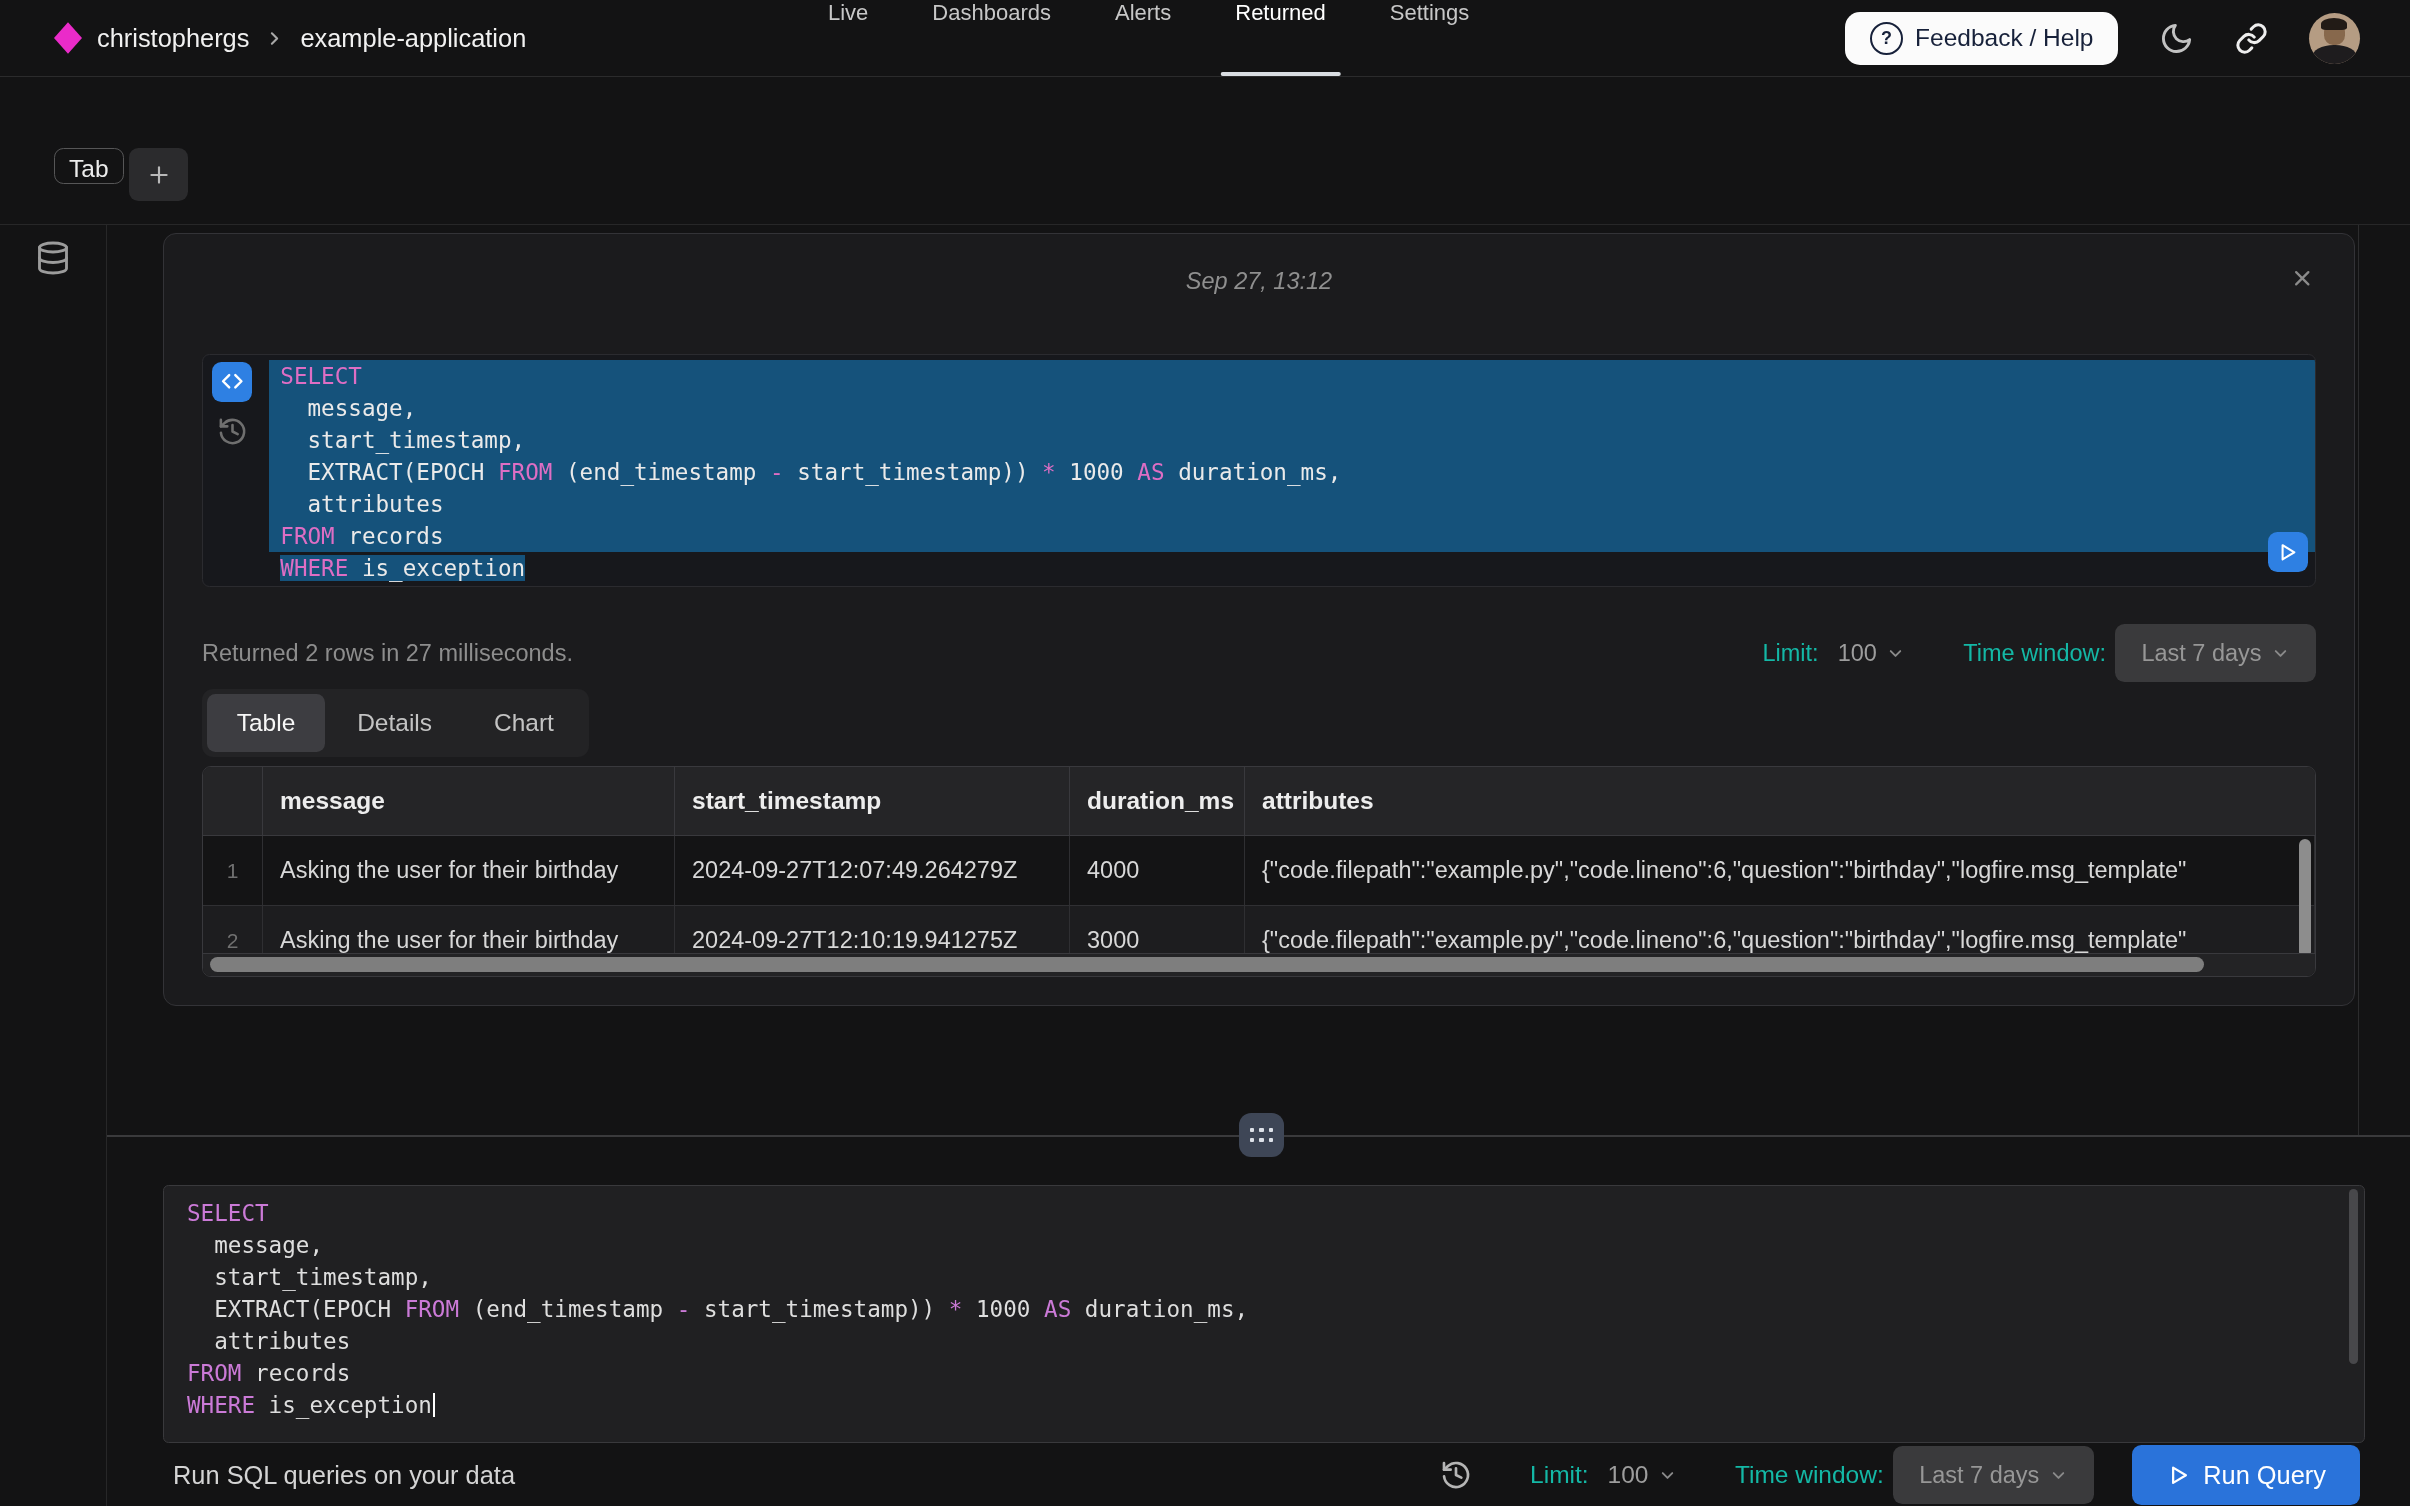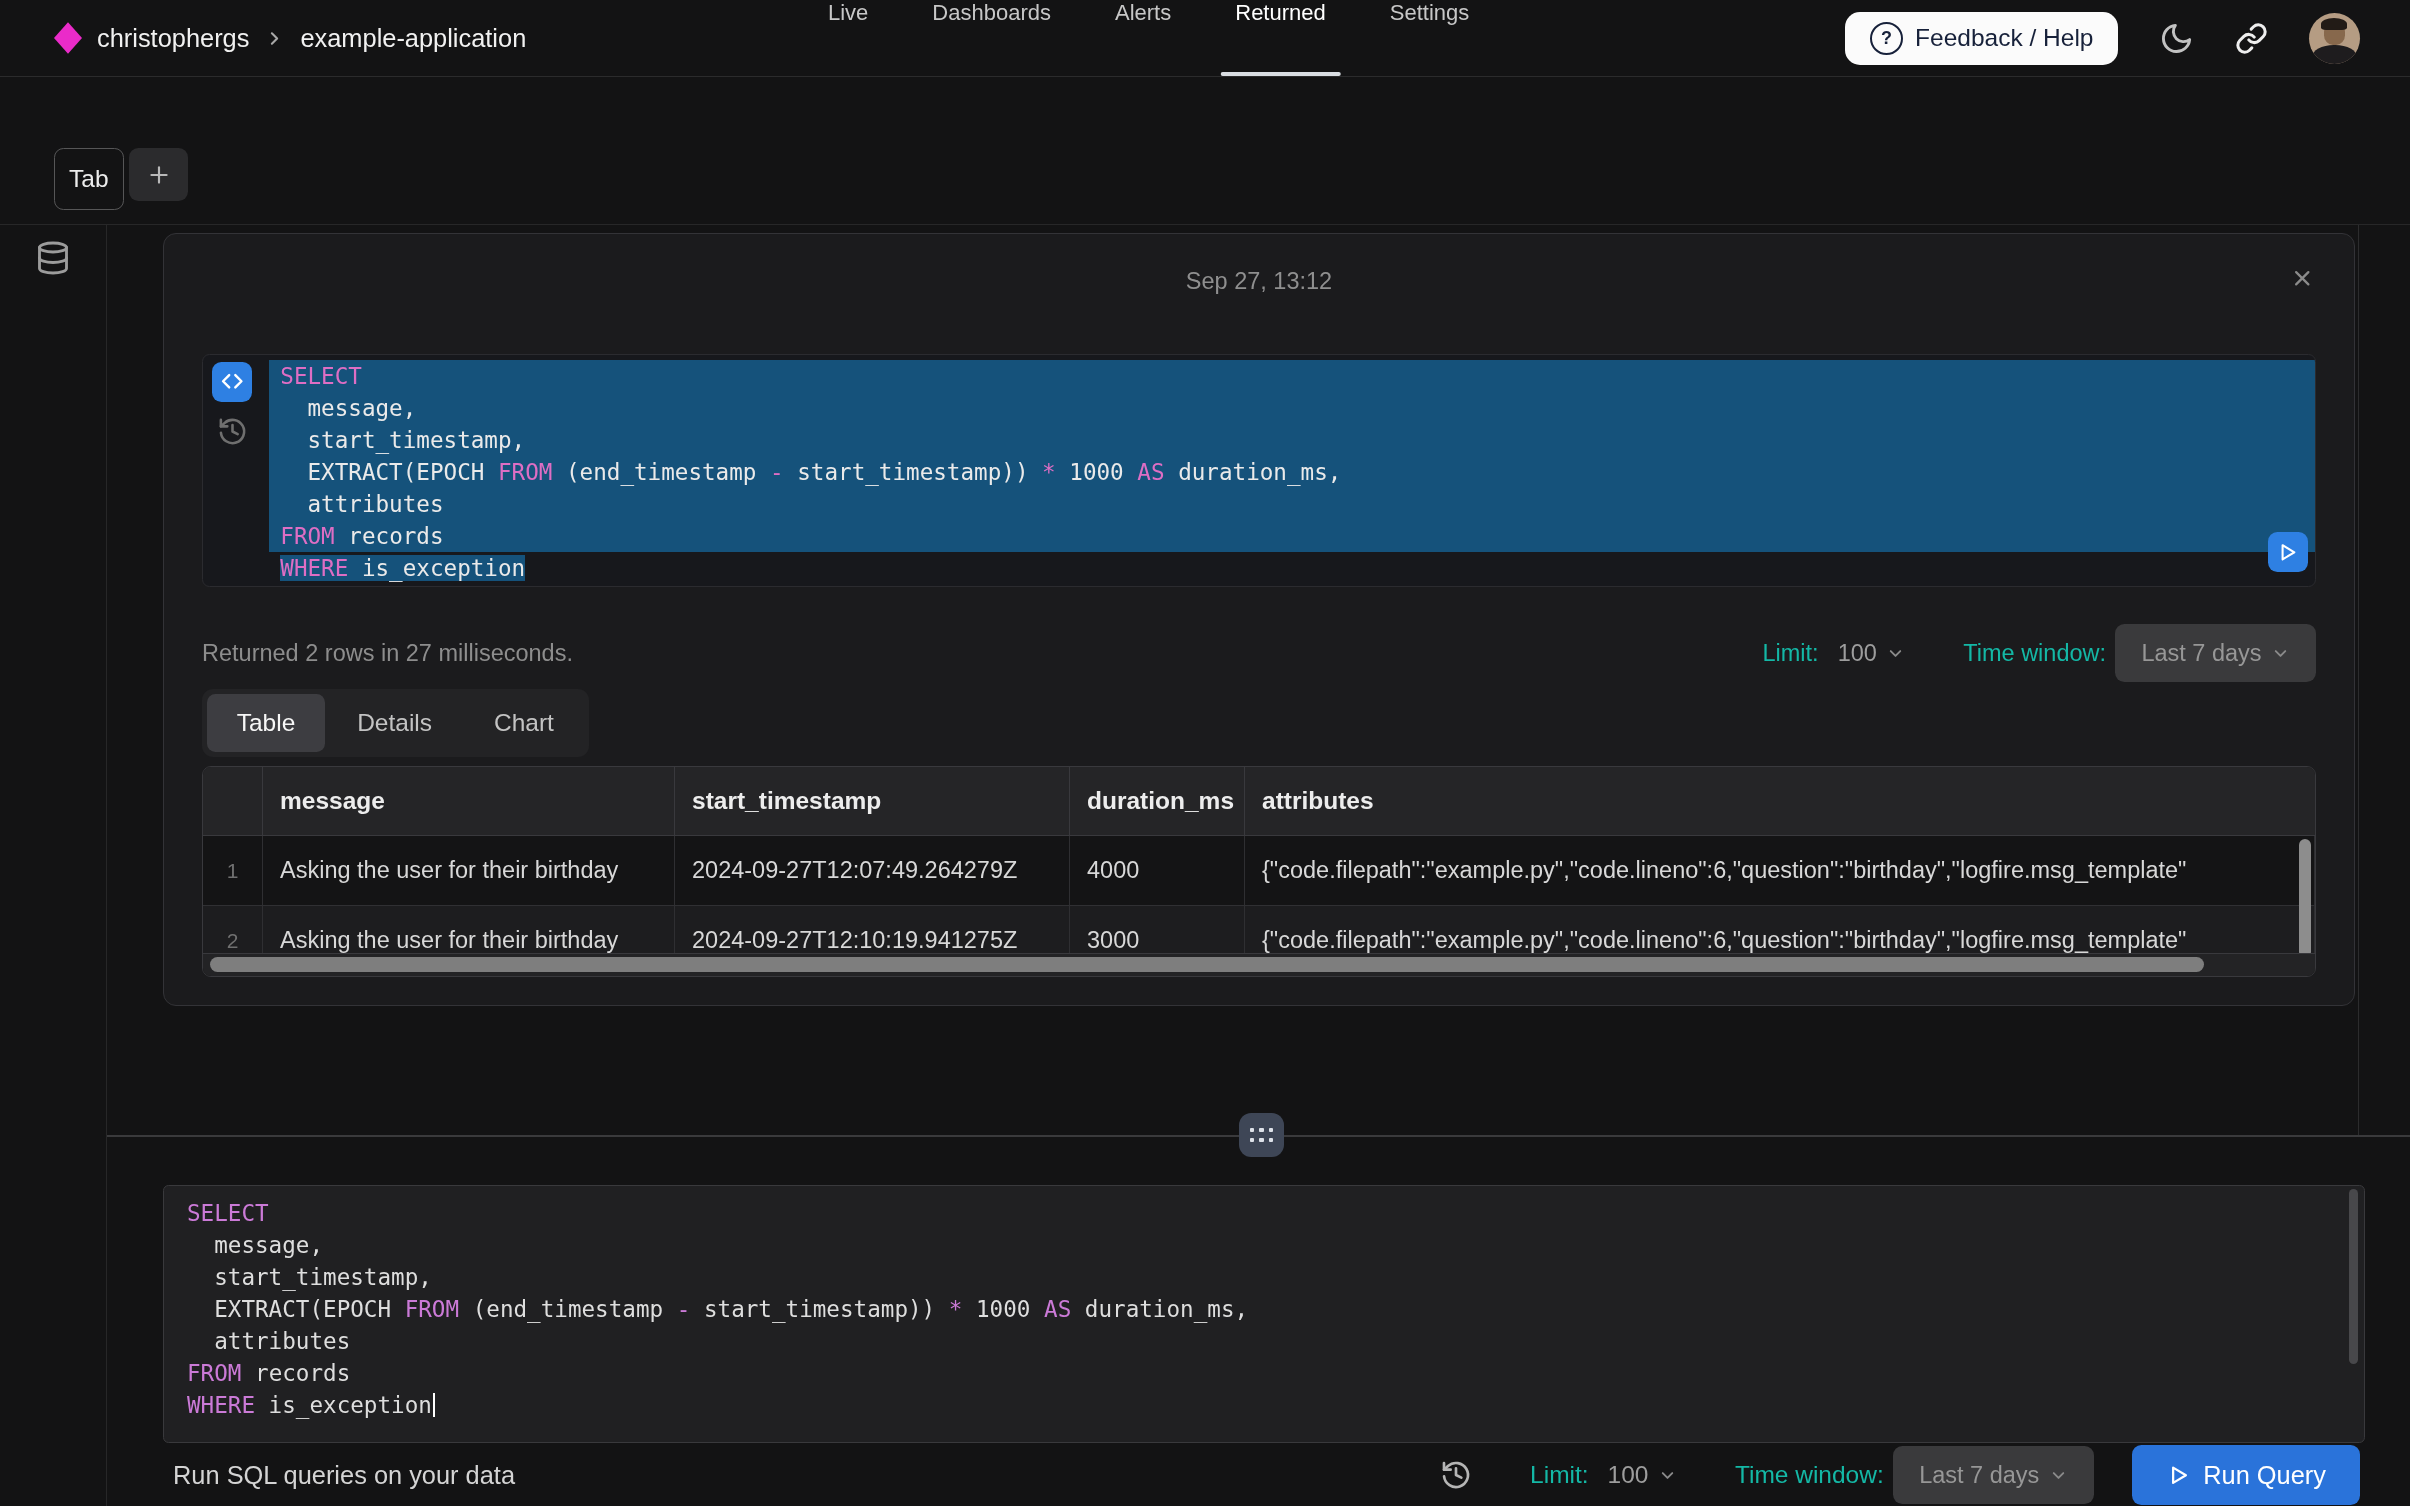--- a/index.html
+++ b/index.html
@@ -21,36 +21,36 @@
   .feedback-pill{height:53px;padding:0 24.5px;background:#fbfbfb;border-radius:15px;display:flex;
             align-items:center;gap:12.2px;color:#17213a;font-size:24.5px;font-weight:500;cursor:pointer;}
   .help-circle{width:29px;height:29px;border:2.3px solid #17213a;border-radius:50%;display:flex;
             align-items:center;justify-content:center;font-size:18px;font-weight:700;color:#17213a;}
   .avatar{width:51px;height:51px;border-radius:50%;background:#b59c83;position:relative;overflow:hidden;cursor:pointer;}
   .avatar .head{position:absolute;top:8.5px;left:15px;width:21px;height:23.5px;background:#87684c;border-radius:46% 46% 42% 42%;}
   .avatar .head:before{content:"";position:absolute;top:-2.8px;left:-2.8px;width:26px;height:12.2px;background:#221b16;border-radius:50% 50% 20% 20%;}
   .avatar .body{position:absolute;bottom:-6.6px;left:2.8px;right:2.8px;height:25.4px;background:#1e1c1e;border-radius:48% 48% 0 0;}
 
   
-  .tab-chip{position:absolute;left:54px;top:148px;height:62px;padding:0 14px;border:1.4px solid #565657;
-            border-radius:9.4px;display:flex;align-items:center;font-size:24.5px;color:#ececec;
+  .tab-chip{position:absolute;left:54px;top:148px;height:36px;padding:0 14px;border:1.4px solid #565657;
+            border-radius:9.4px;display:flex;align-items:flex-end;font-size:24.5px;color:#ececec;
             box-sizing:border-box;cursor:pointer;background:transparent;}
   .add-chip{position:absolute;left:129px;top:148px;width:59px;height:53px;background:#2b2b2d;border-radius:9.4px;
             display:flex;align-items:center;justify-content:center;cursor:pointer;}
 
   
   .hline-top{position:absolute;left:0;right:0;top:224px;height:0.9px;background:#272728;}
   .vline-sidebar{position:absolute;left:106px;top:225px;bottom:0;width:0.9px;background:#272728;}
   .vline-right{position:absolute;left:2358px;top:225px;height:910px;width:0.9px;background:#2c2c2d;}
   .sidebar-db{position:absolute;left:35px;top:239px;cursor:pointer;}
 
   
   .card{position:absolute;left:163px;top:233px;width:2192px;height:773px;background:#1b1b1d;
         border:0.9px solid #333337;border-radius:13px;box-sizing:border-box;}
-  .card-time{position:absolute;top:34px;left:0;right:0;text-align:center;font-size:23.5px;color:#8f8f8f;}
+  .card-time{position:absolute;top:34px;left:0;right:0;text-align:center;font-size:23.5px;color:#8f8f8f;font-style:italic;}
   .card-close{position:absolute;top:30px;right:38px;cursor:pointer;padding:1.9px;}
 
   .codeblock{position:absolute;left:38px;right:38px;top:120px;height:233px;display:flex;background:#17181c;
         border:0.9px solid #2b2b2f;border-radius:7.5px;overflow:hidden;box-sizing:border-box;}
   .code-gutter{width:58px;flex:none;display:flex;flex-direction:column;align-items:center;padding-top:6.6px;gap:14px;}
   .code-btn{width:40px;height:40px;background:#2e80e3;border-radius:9.4px;display:flex;align-items:center;
         justify-content:center;cursor:pointer;flex:none;}
   .history-btn{cursor:pointer;}
   .code-area{flex:1;min-width:0;padding-top:4.7px;font-family:"DejaVu Sans Mono",monospace;font-size:22.6px;
         line-height:32px;color:#eaeaea;}

